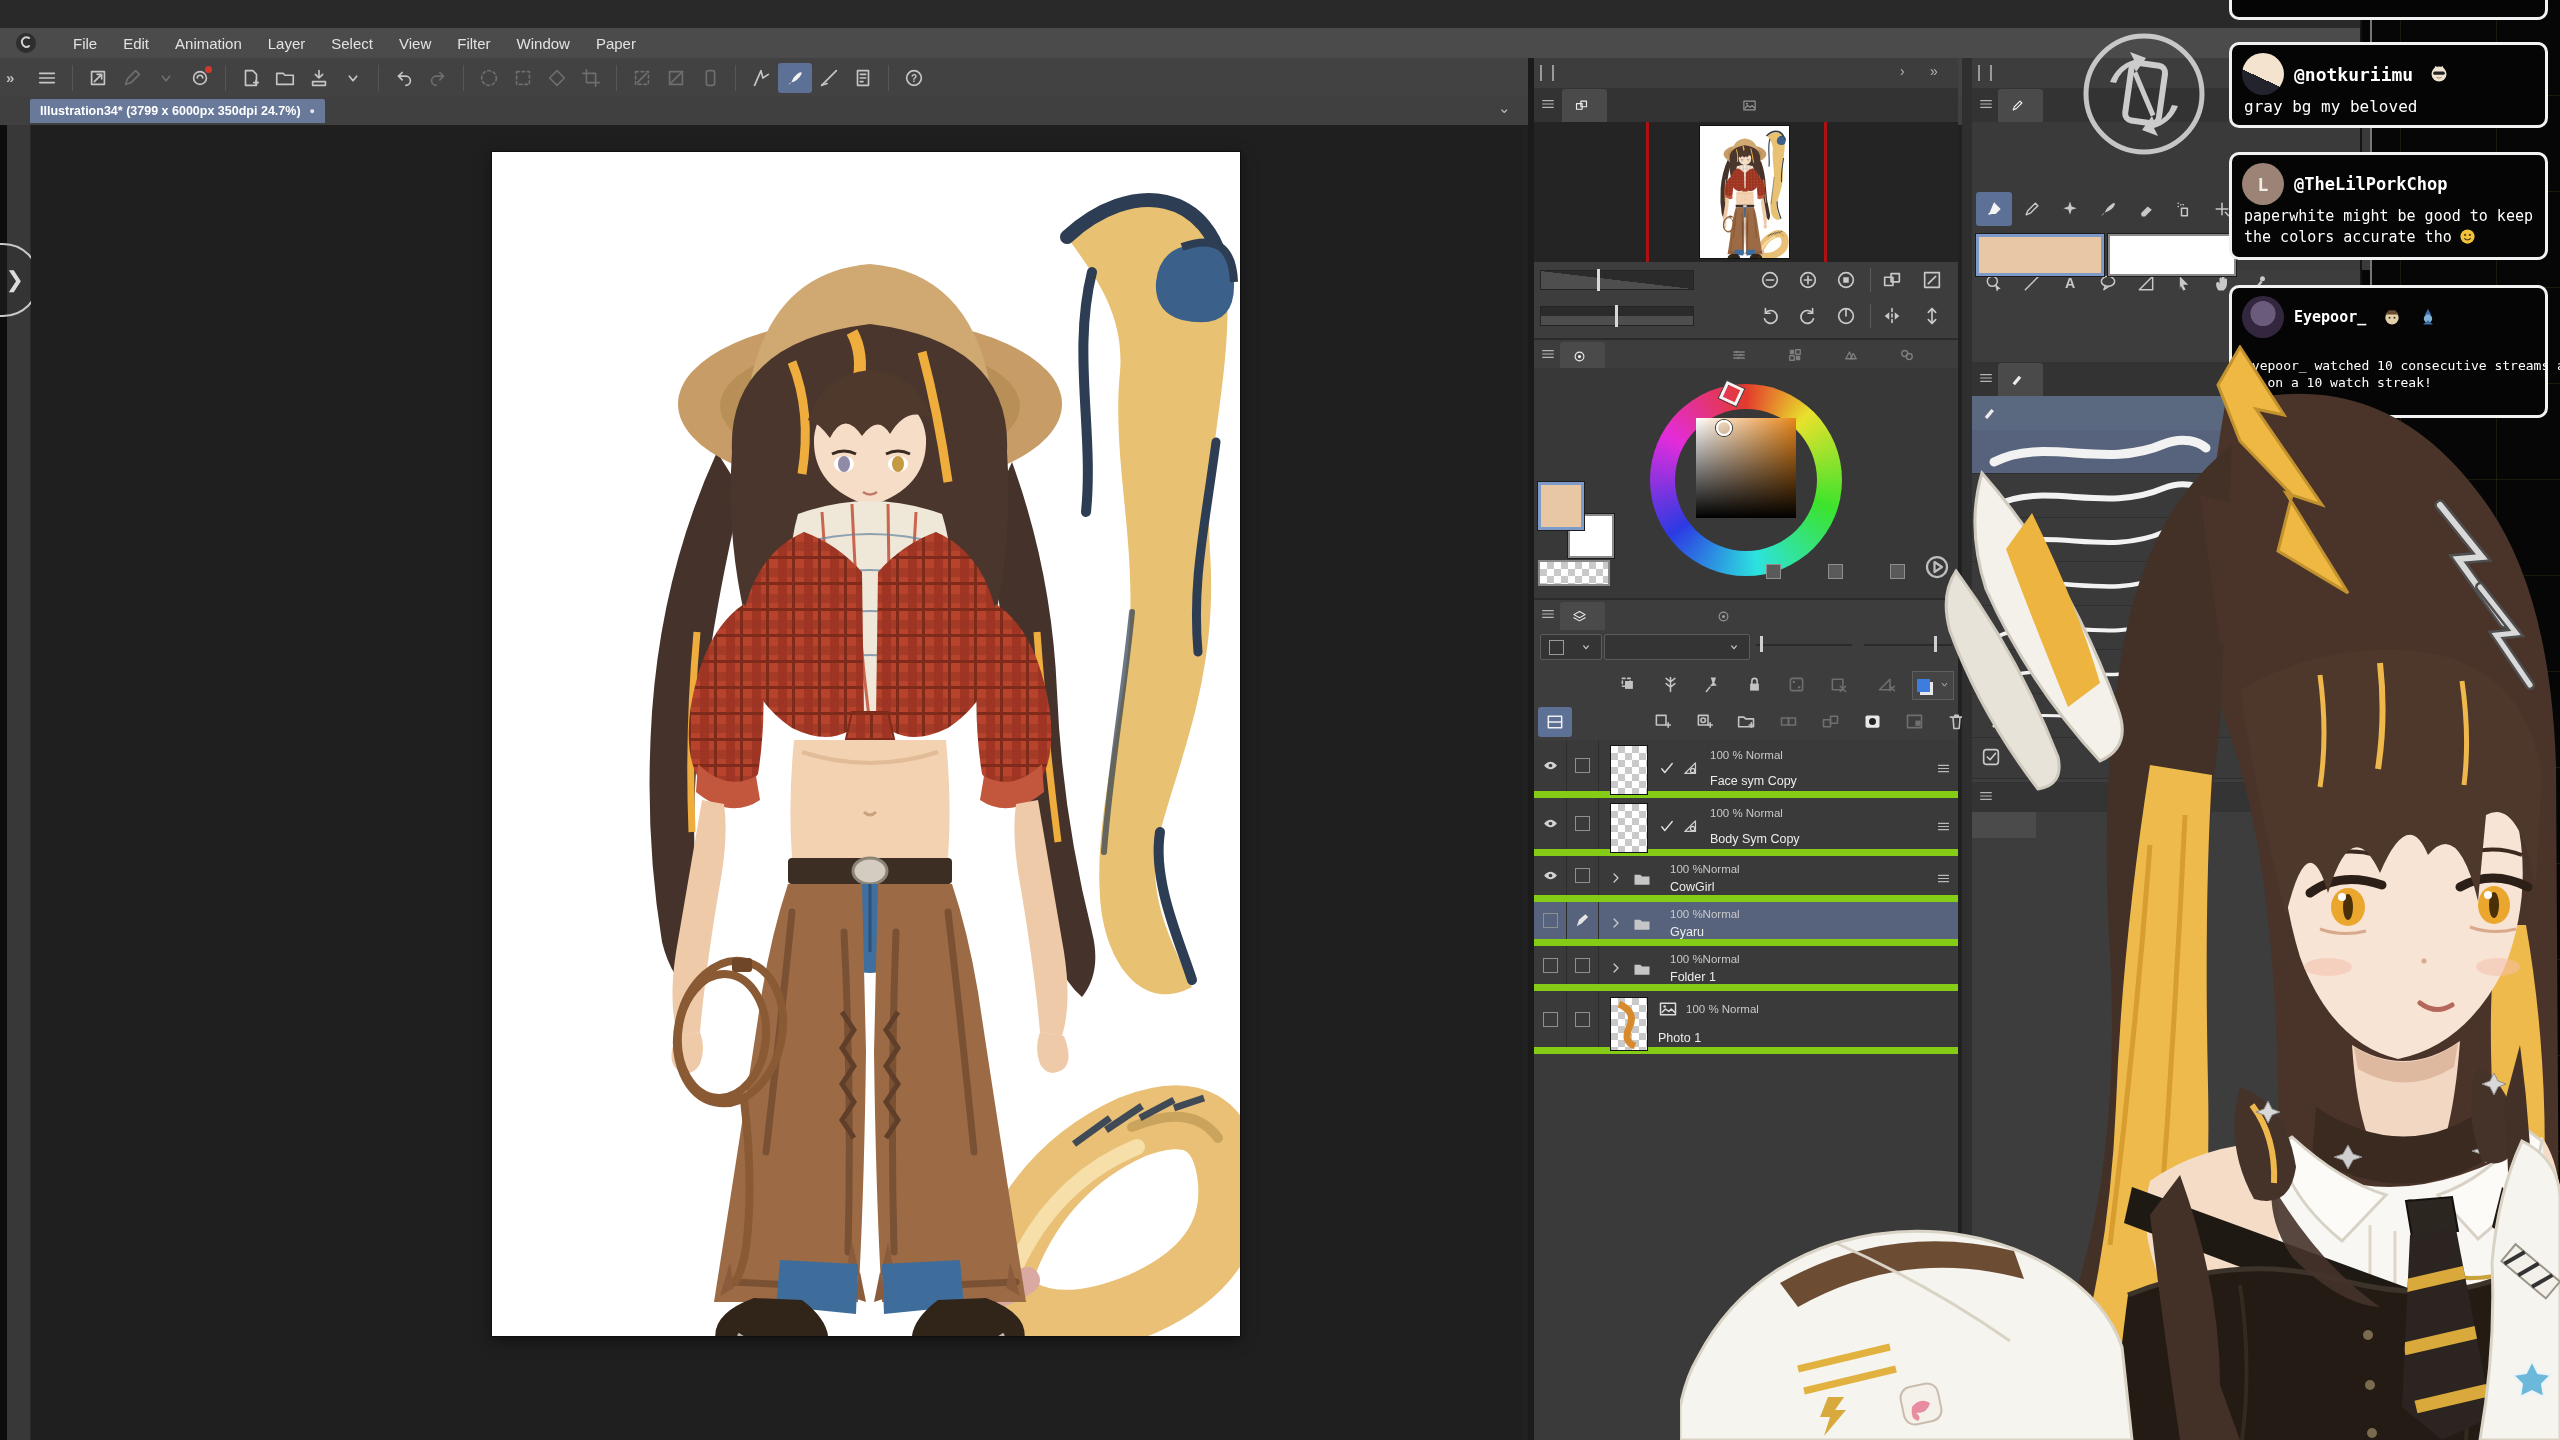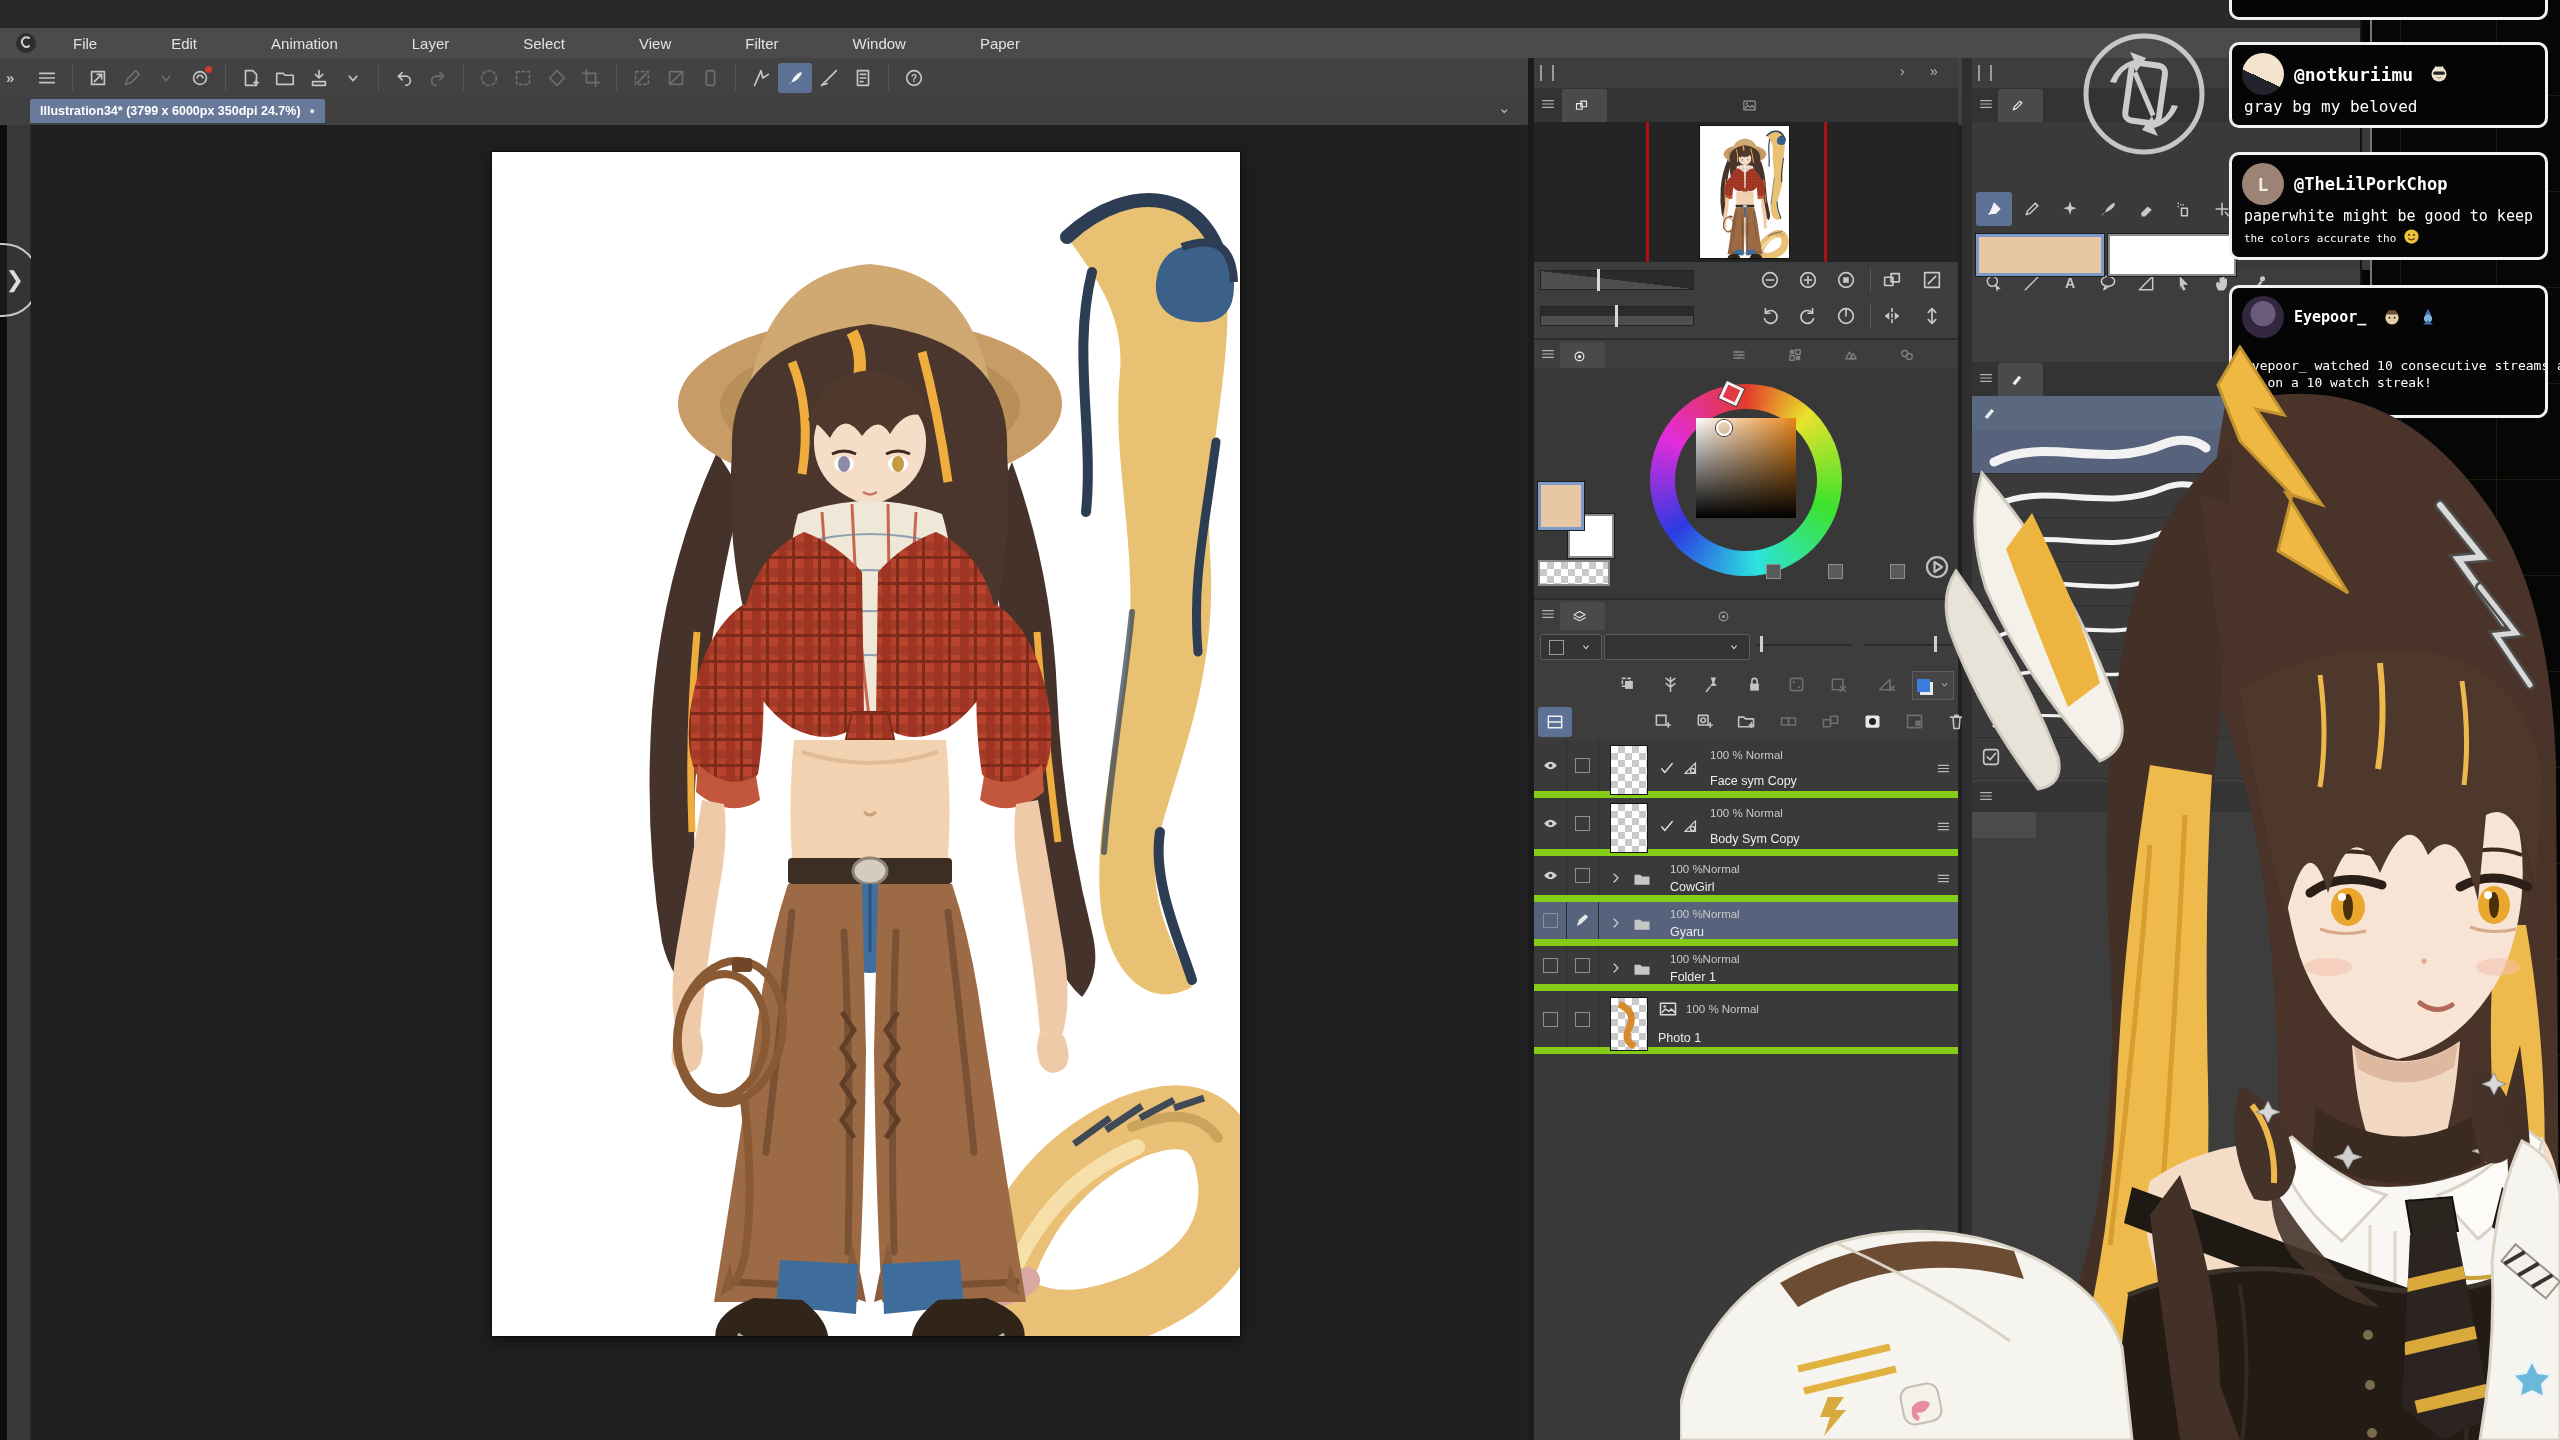--- a/index.html
+++ b/index.html
@@ -117,21 +117,21 @@
   <div id="app">
     <div id="titlebar"></div>
 
     <div id="menubar">
       <span class="logo">
         <svg viewBox="0 0 24 24">
             <circle cx="12" cy="12" r="10" fill="#2e2e2e"></circle>
         <path d="M15 7c-4-2-8 1-7 5s5 5 7 3" fill="none" stroke="#cfcfcf" stroke-width="2" stroke-linecap="round"></path>
           </svg>
       </span>
-      <nav id="menus" style="display:flex;gap:48px;">
+      <nav id="menus" style="display:flex;">
           <span class="mi">File</span>
           <span class="mi">Edit</span>
           <span class="mi">Animation</span>
           <span class="mi">Layer</span>
           <span class="mi">Select</span>
           <span class="mi">View</span>
           <span class="mi">Filter</span>
           <span class="mi">Window</span>
           <span class="mi">Paper</span>
         </nav>
@@ -1145,21 +1145,21 @@
           </span>
         </div>
         <div class="bline" style="font-size:16px;">gray bg my beloved</div>
       </div>
       <div class="bubble" style="top:152px;height:108px;">
         <div class="buser" style="font-size:17px;">
           <span class="bavatar" style="background:#9c8376;display:flex;align-items:center;justify-content:center;color:#f2ece6;font-weight:bold;font-size:18px;font-family:'DejaVu Sans Mono',monospace;">L</span>
           <span>@TheLilPorkChop</span>
         </div>
         <div class="bline" style="font-size:15px;">paperwhite might be good to keep</div>
-        <div class="bline" style="font-size:11px;">the colors accurate tho<span class="em">
+        <div class="bline" style="font-size:15px;">the colors accurate tho<span class="em">
             <svg viewBox="0 0 24 24" width="19" height="19">
               <circle cx="12" cy="12" r="9" fill="#f0c23c"></circle>
               <circle cx="9" cy="10" r="1.4" fill="#5a3c10"></circle>
               <circle cx="15" cy="10" r="1.4" fill="#5a3c10"></circle>
               <path d="M8 14c2 3 6 3 8 0" stroke="#5a3c10" stroke-width="1.6" fill="none"></path>
             </svg>
           </span></div>
       </div>
       <div class="bubble" style="top:285px;height:133px;">
         <div class="buser" style="font-size:15px;">

